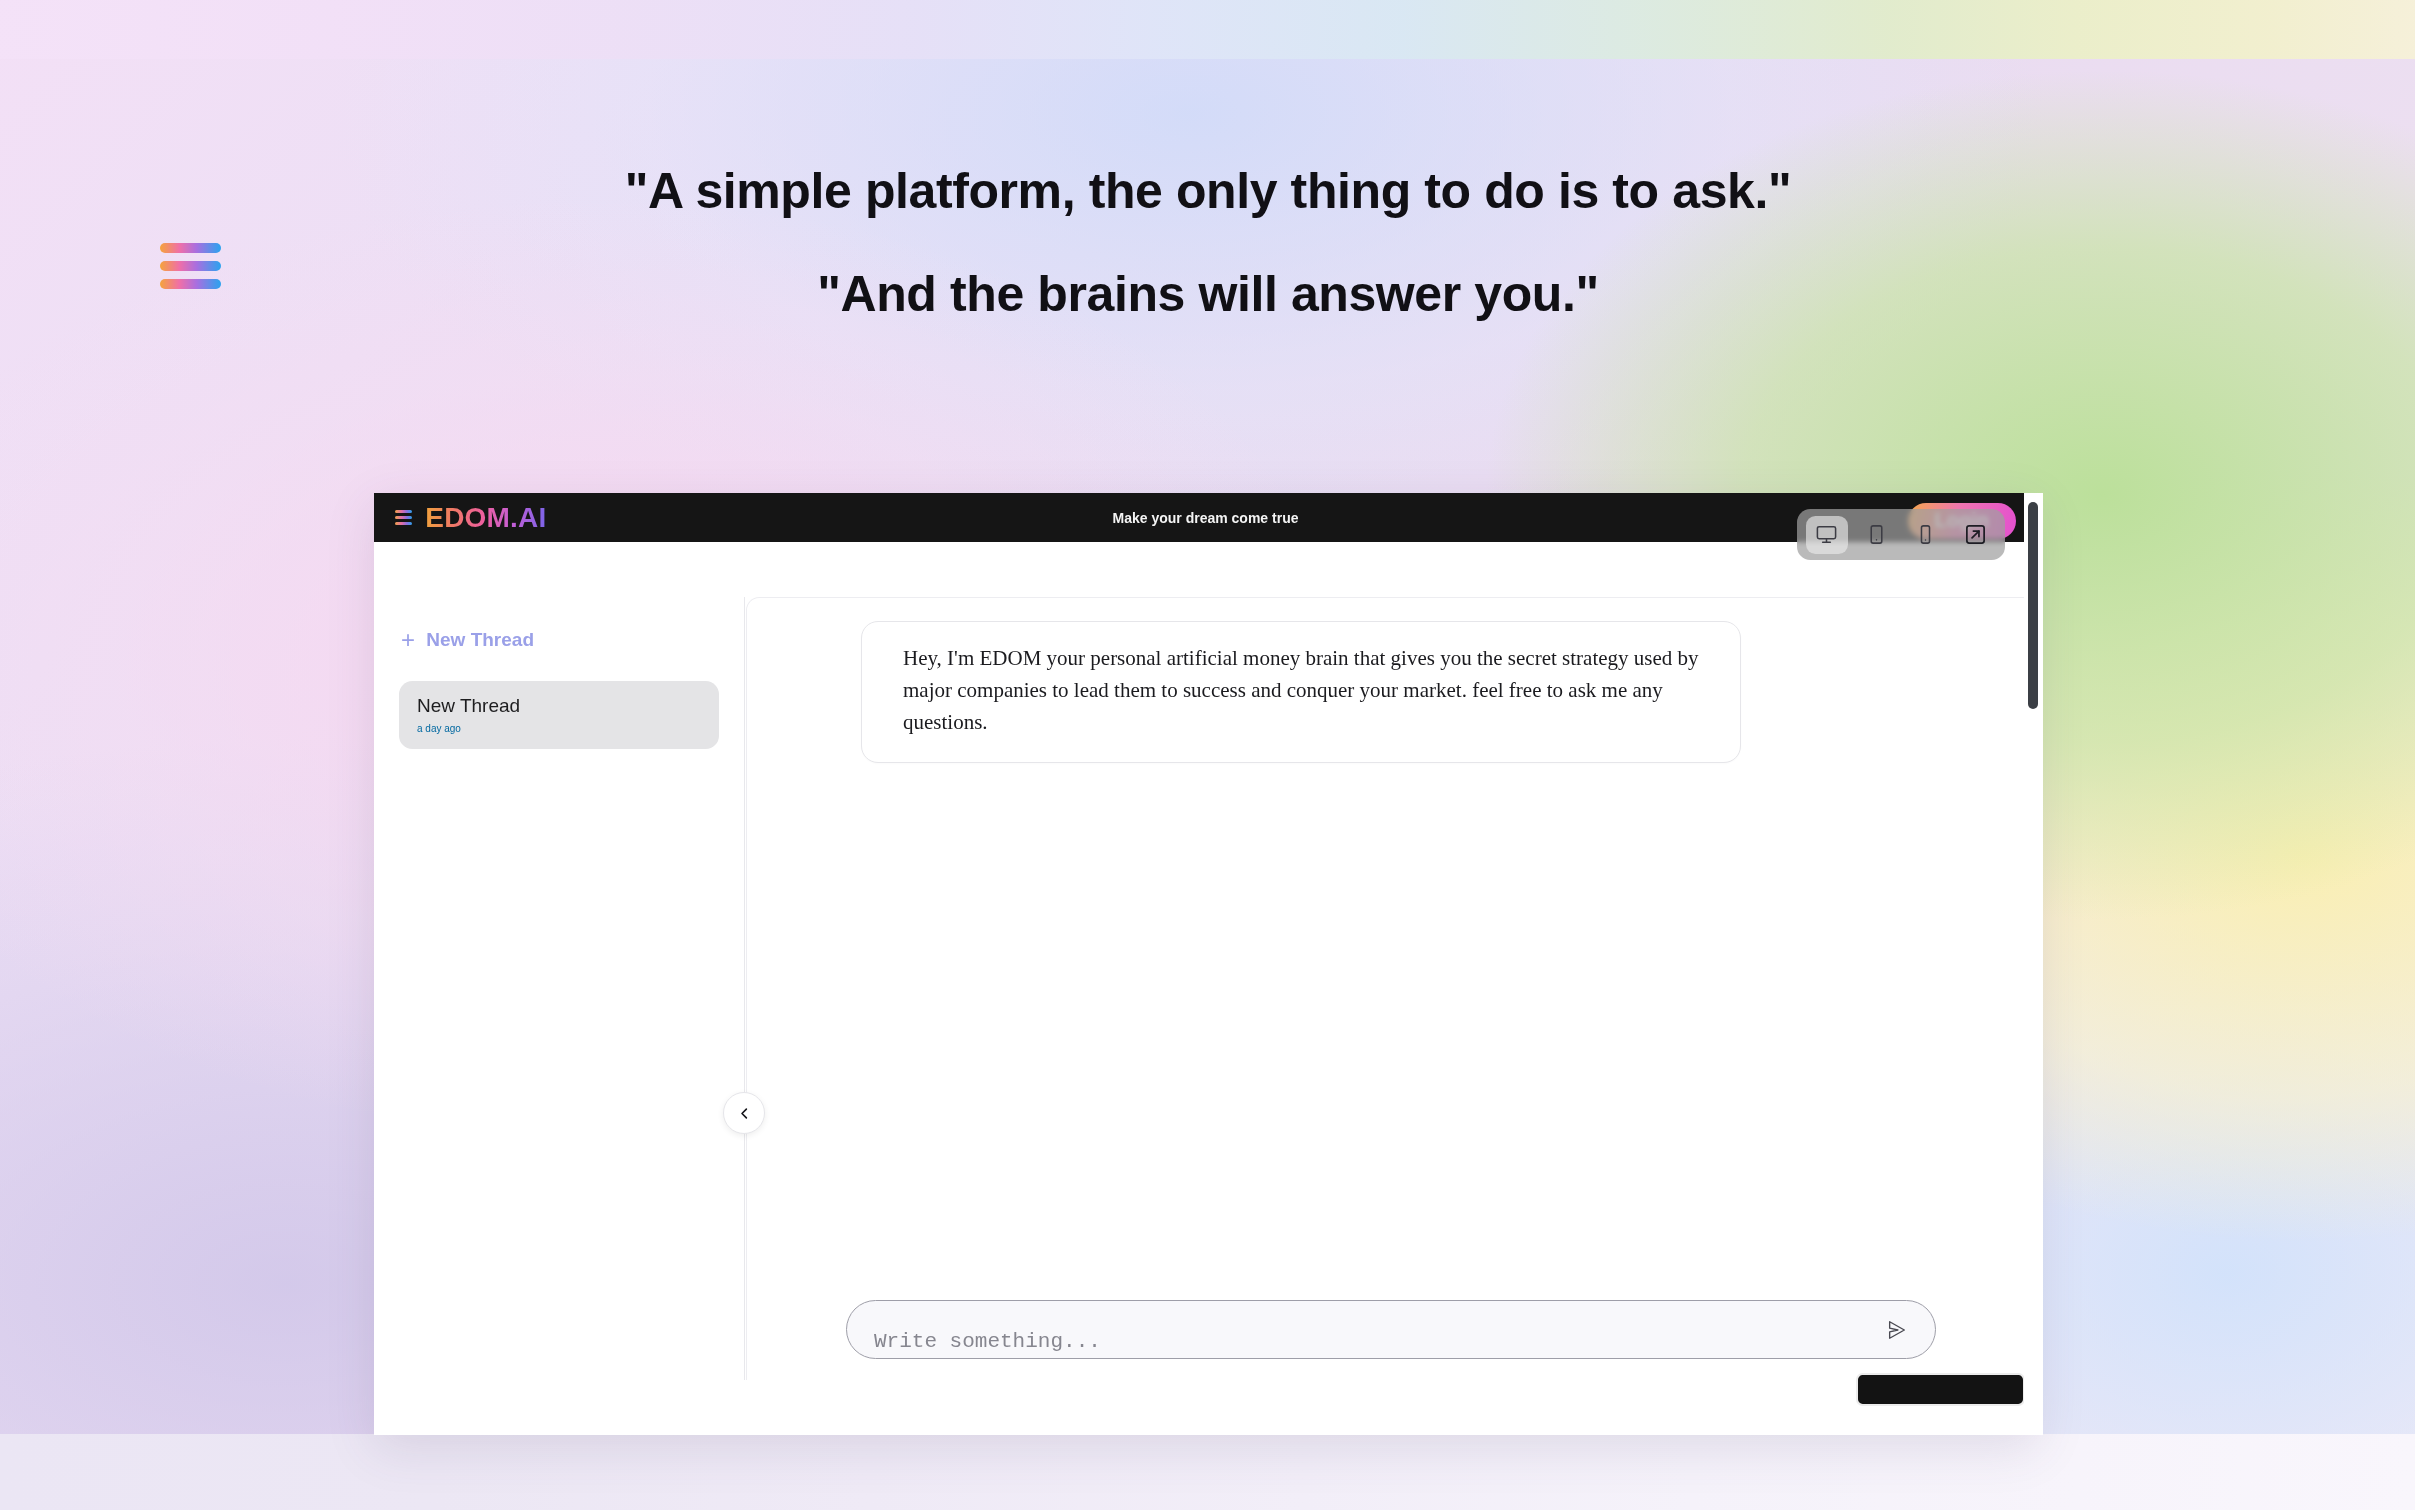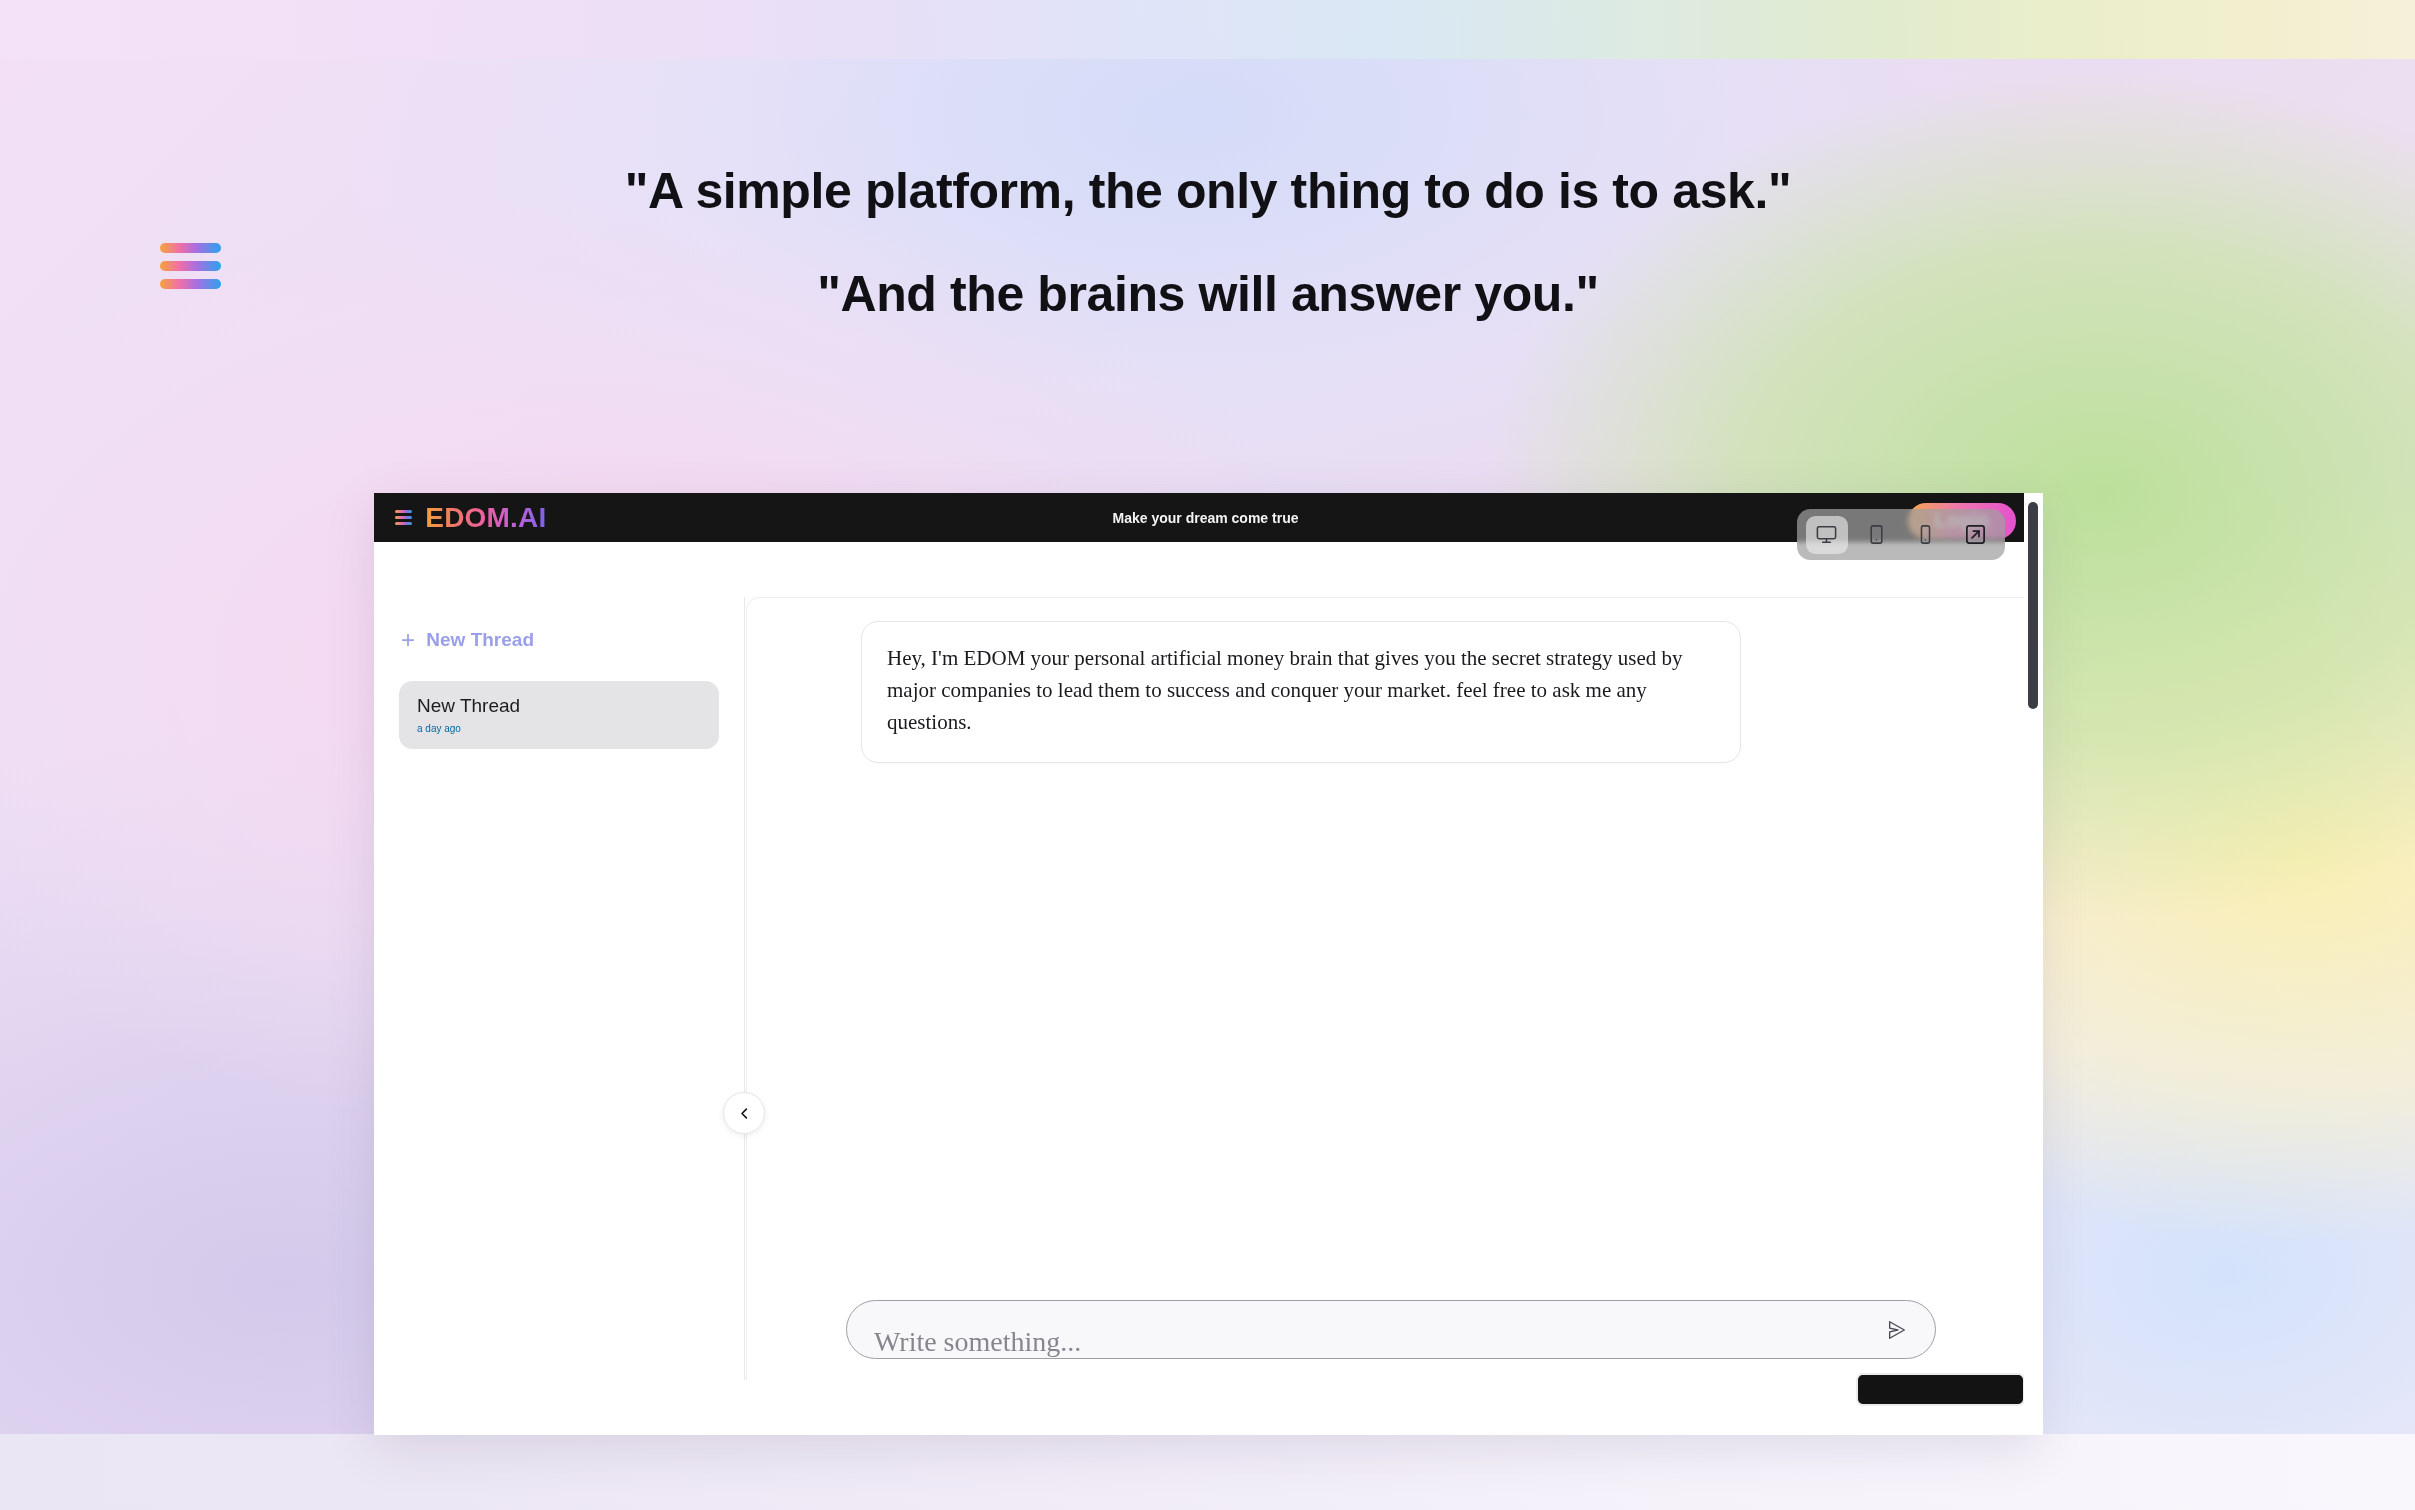--- a/index.html
+++ b/index.html
@@ -254,42 +254,43 @@
     border-radius: 17px;
     padding: 21px 25px 23px 25px;
     max-width: 880px;
     box-shadow: 0 1px 1.9px rgba(0,0,0,0.02);
   }
   .message-text {
     font-family: "Liberation Serif", serif;
     font-size: 21px;
     line-height: 1.52;
     color: #1b1b1f;
+    margin-left: 16px;
   }
 
   
   #composer-wrap {
     padding: 0 99px 21px 99px;
   }
   #composer {
     display: flex;
     align-items: center;
     background: #f8f8fb;
     border: 1px solid #9e9ea8;
     border-radius: 950px;
     height: 59px;
     padding: 0 25px 0 27px;
   }
   #composer-input {
     flex: 1;
     border: none;
     outline: none;
     background: transparent;
-    font-family: Liberation Serif, serif;
-    font-size: 28px;
+    font-family: Liberation Mono, monospace;
+    font-size: 21px;
     color: #222;
     margin-top: 24px;
   }
   #composer-input::placeholder { color: #86868f; }
   #send-button {
     background: none;
     border: none;
     cursor: pointer;
     display: flex;
     align-items: center;

